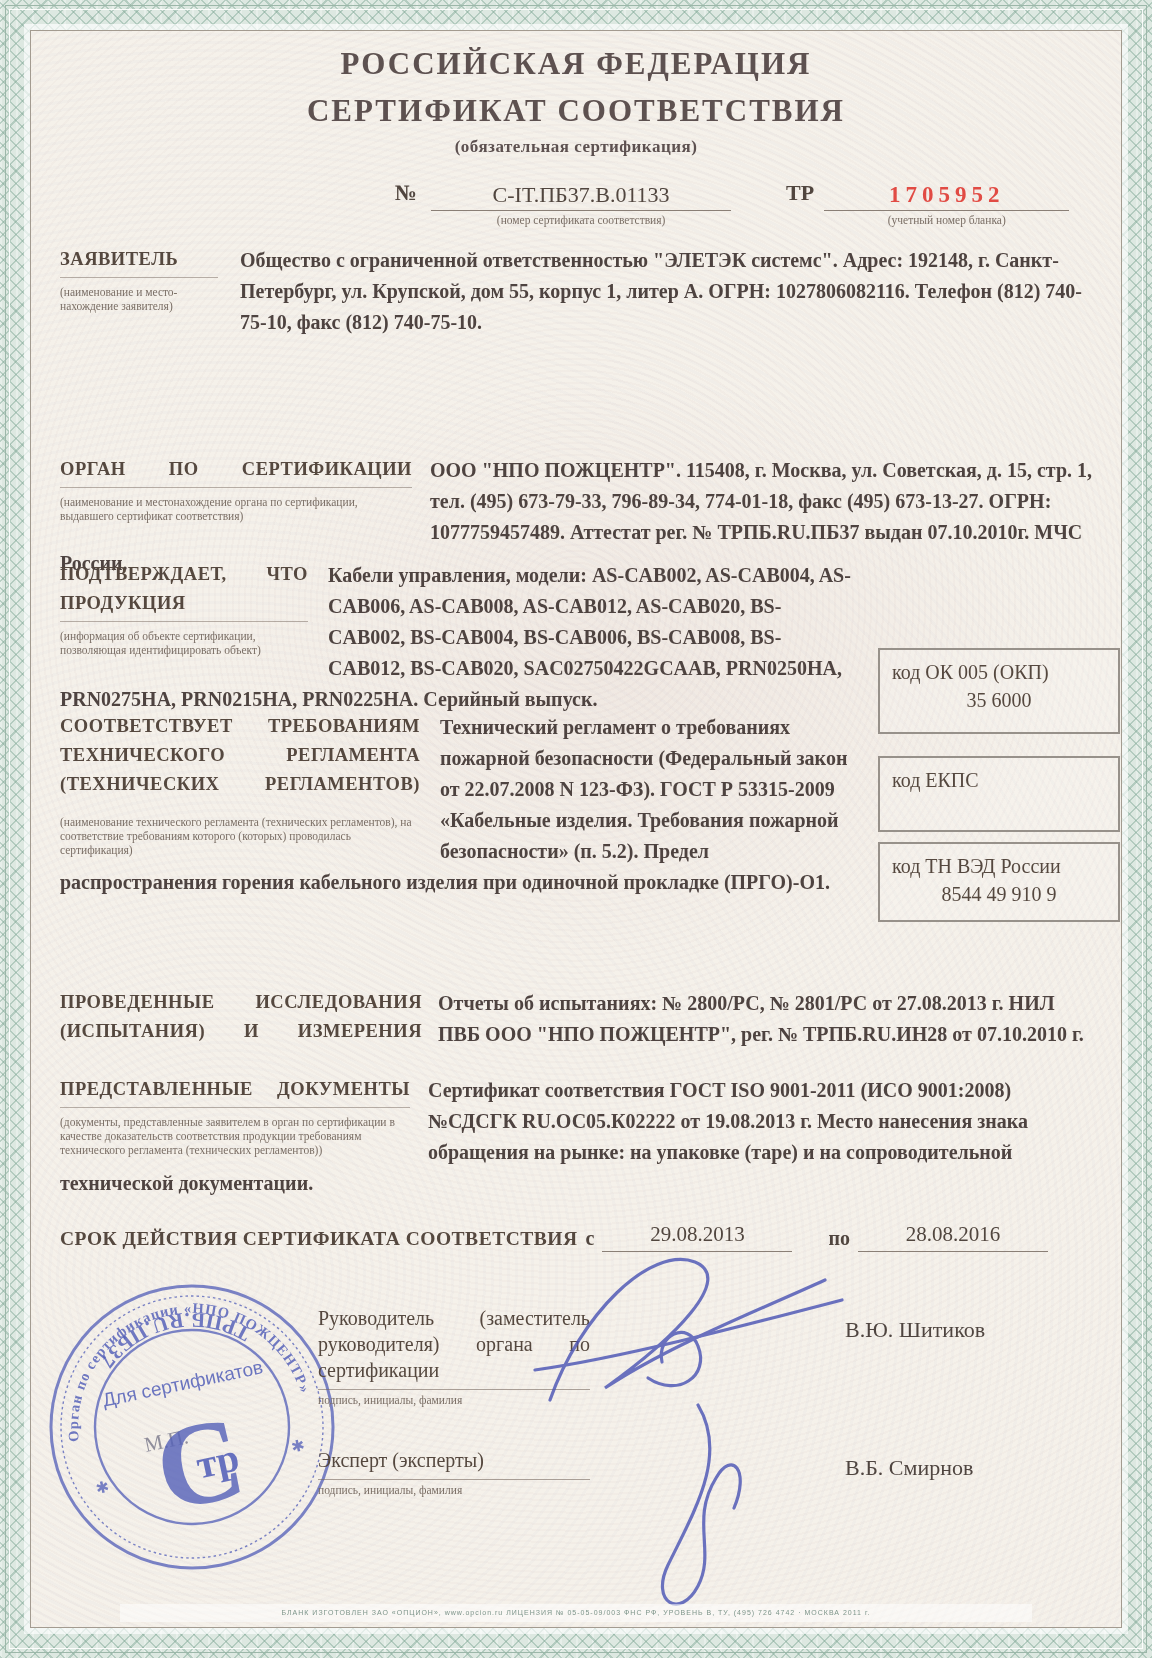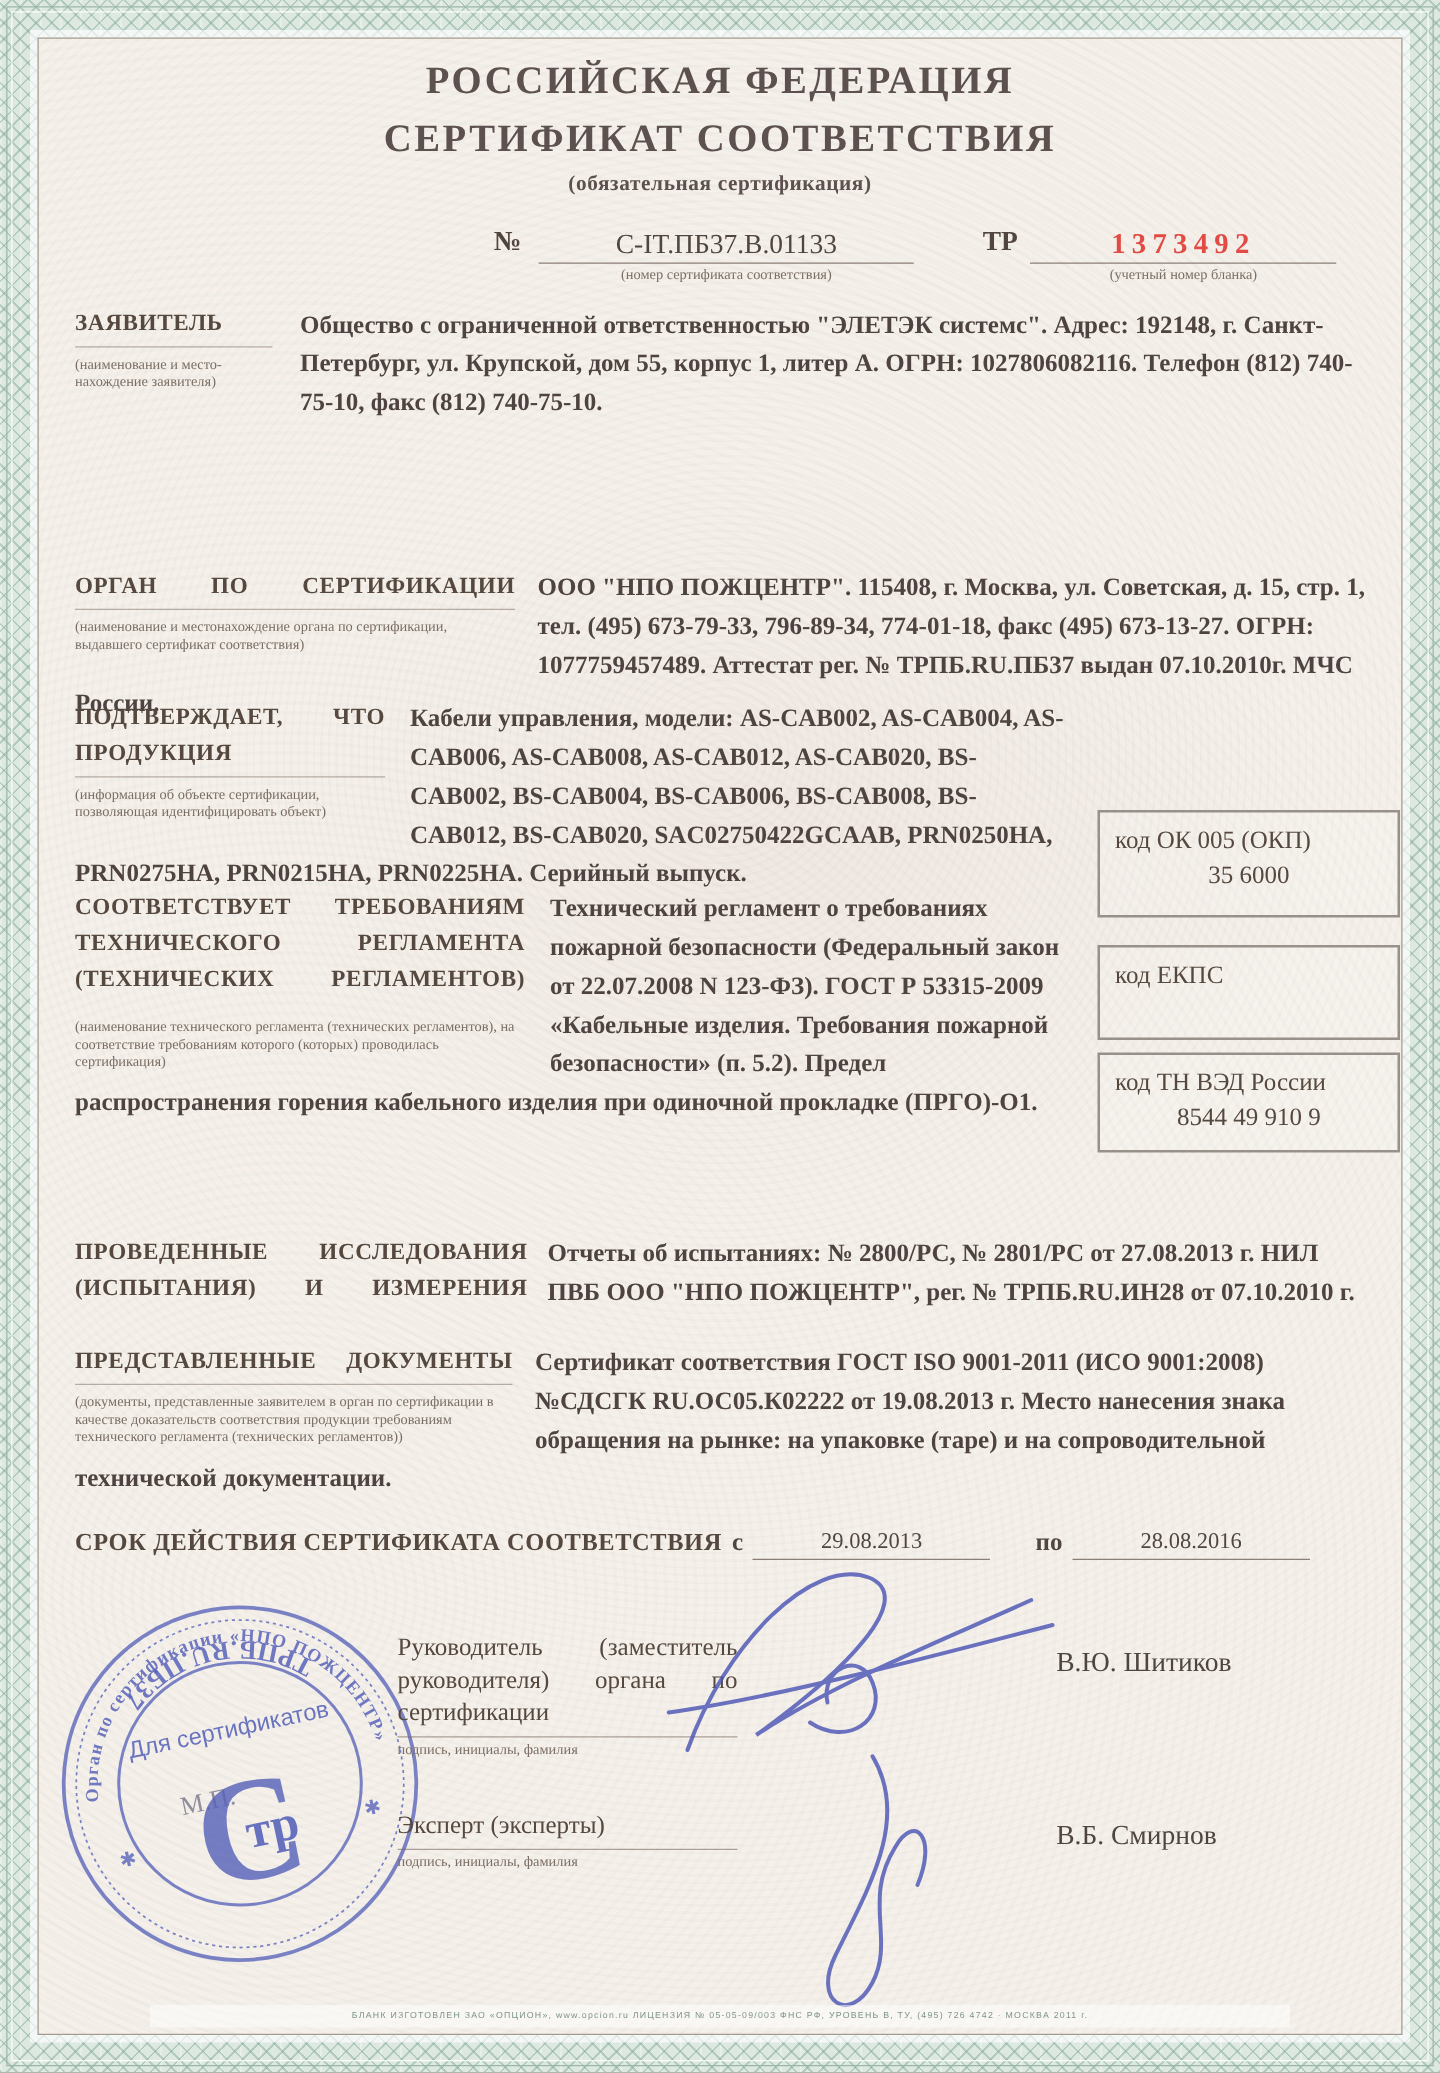--- a/index.html
+++ b/index.html
@@ -59,21 +59,21 @@
   .code-box{
     position:absolute;left:878px;width:214px;
     border:2px solid #97918a;background:rgba(255,255,255,.12);
     padding:8px 12px;font-size:20px;line-height:28px;color:#55483f;
   }
   .code-box .val{text-align:center;}
 
   .validity{position:absolute;top:1222px;left:60px;right:56px;display:flex;align-items:flex-end;font-size:20px;}
   .validity .vlab{font-weight:bold;font-size:19.5px;letter-spacing:.5px;color:#55483f;padding-bottom:2px;}
   .validity .c{margin:0 8px 2px 8px;font-weight:bold;}
-  .datecell{width:190px;text-align:center;border-bottom:1px solid #8a7f76;font-size:18px;padding-bottom:4px;}
+  .datecell{width:190px;text-align:center;border-bottom:1px solid #8a7f76;font-size:21px;padding-bottom:4px;}
 
   .sigarea{position:absolute;top:1265px;left:0;right:0;height:360px;}
   .stamp{position:absolute;left:42px;top:12px;transform:rotate(-12deg);opacity:.92;}
   .role{position:absolute;left:318px;width:272px;color:#55483f;}
   .role .rl{font-size:20px;line-height:26px;border-bottom:1px solid rgba(120,105,95,.6);padding-bottom:6px;text-align:justify;}
   .role .cap{font-size:11.5px;color:#7a6e65;margin-top:4px;}
   .role1{top:40px;}
   .role2{top:182px;}
   .signame{position:absolute;left:845px;font-size:22px;color:#4f4540;}
   .name1{top:52px;}
@@ -101,21 +101,21 @@
   </div>
 
   <div class="numrow">
     <div class="nosign">№</div>
     <div class="numcell">
       <div class="val">С-IT.ПБ37.В.01133</div>
       <div class="cap">(номер сертификата соответствия)</div>
     </div>
     <div class="trlab">ТР</div>
     <div class="numcell tr">
-      <div class="val">1373492</div>
+      <div class="val">1705952</div>
       <div class="cap">(учетный номер бланка)</div>
     </div>
   </div>
 
   <div class="section clearfix" style="top:245px;">
     <div class="sec-label ruled" style="width:158px;margin-right:22px;">
       <span class="lab">ЗАЯВИТЕЛЬ</span>
       <span class="cap">(наименование и место-нахождение заявителя)</span>
     </div>
     <div class="sec-body">Общество с ограниченной ответственностью "ЭЛЕТЭК системс". Адрес: 192148, г. Санкт-Петербург, ул. Крупской, дом 55, корпус 1, литер А. ОГРН: 1027806082116. Телефон (812) 740-75-10, факс (812) 740-75-10.</div>

